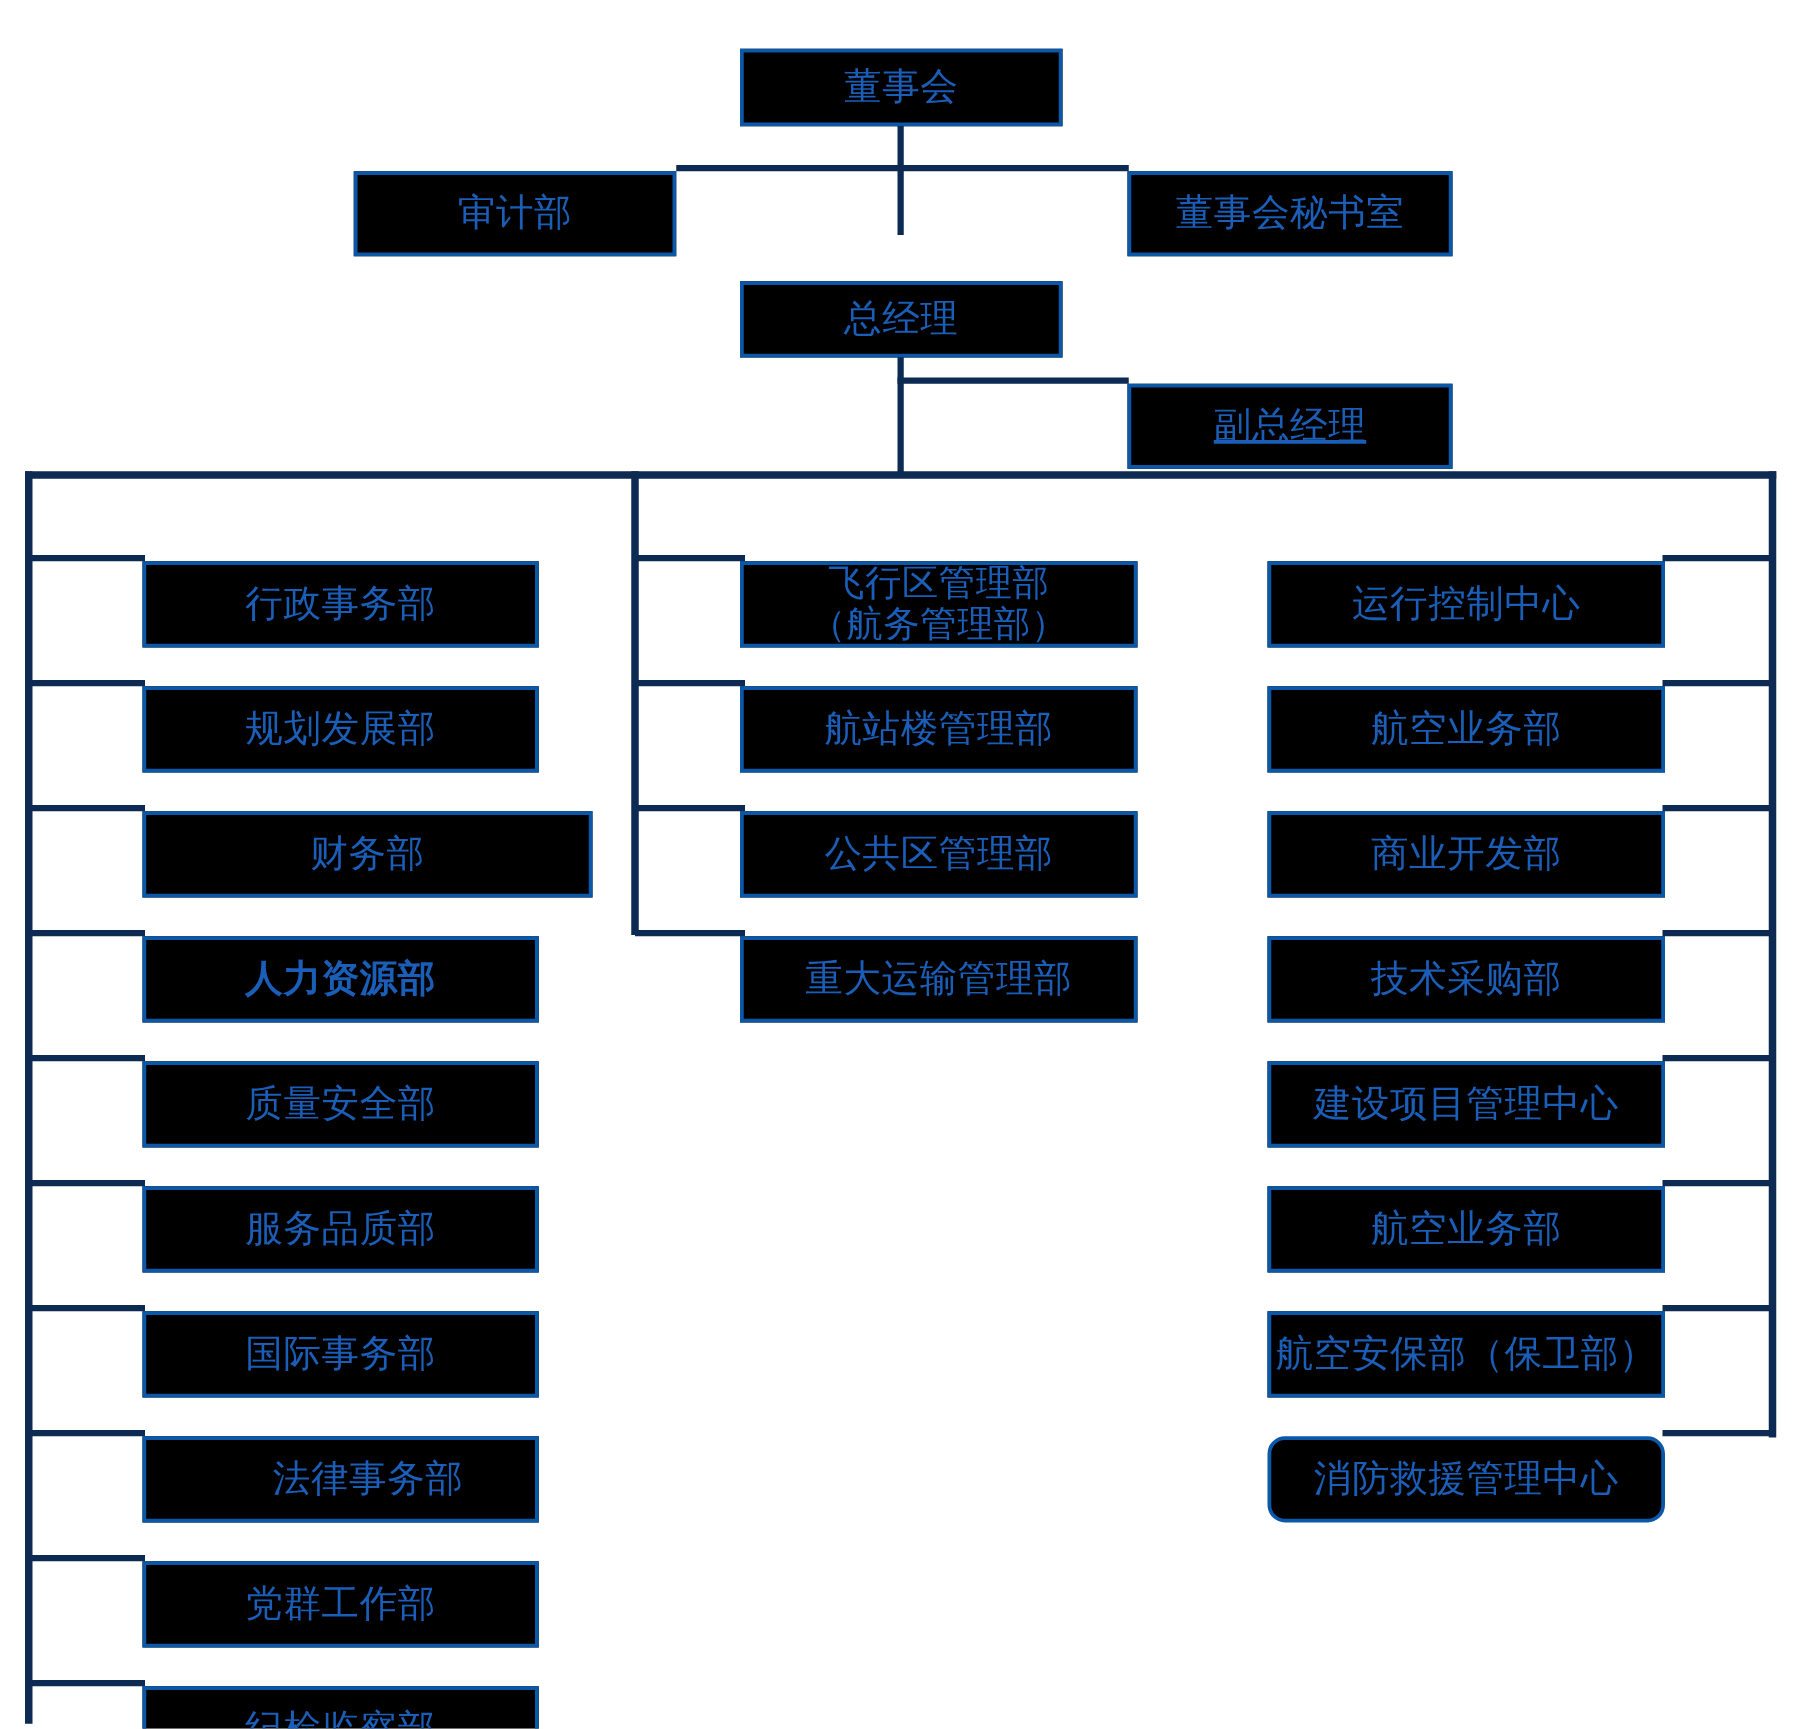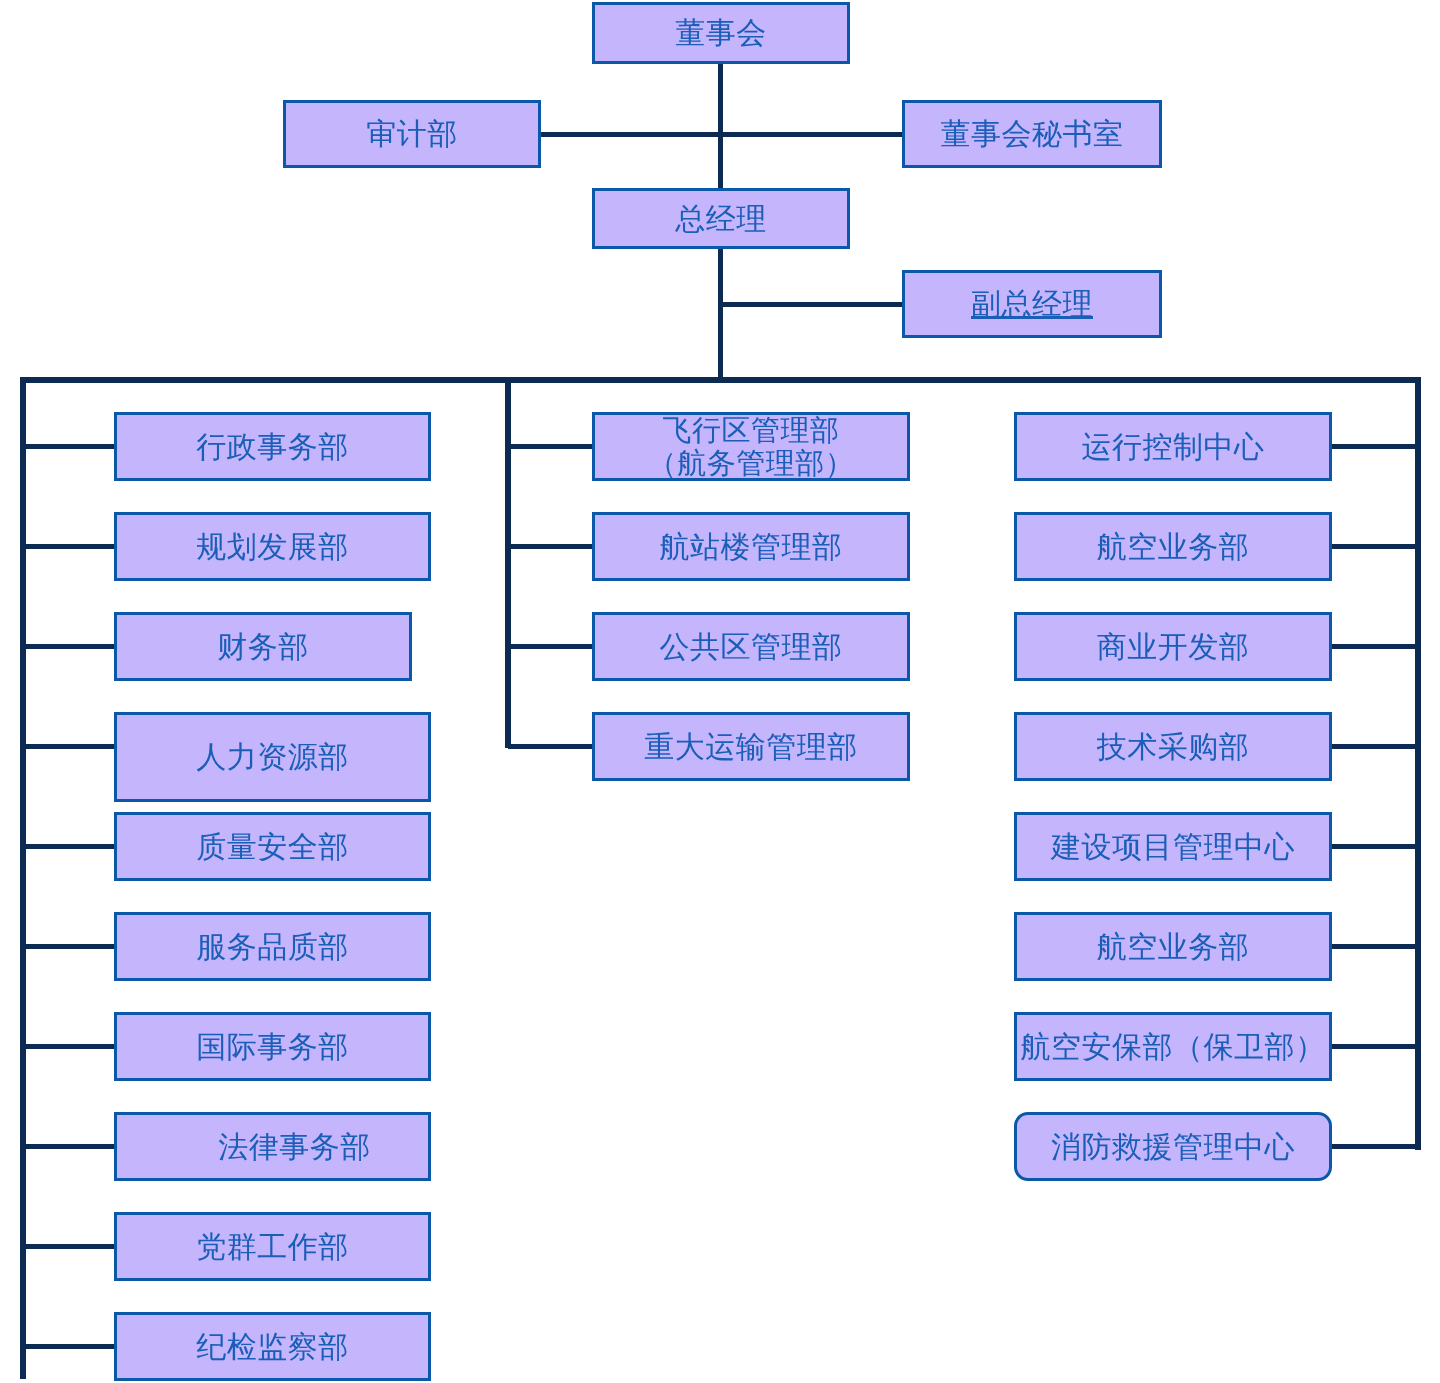--- a/index.html
+++ b/index.html
@@ -16,31 +16,32 @@
     width: 1440px;
     height: 1383px;
     background: #ffffff;
     overflow: hidden;
   }
   
   .node {
     position: absolute;
     box-sizing: border-box;
     border: 3px solid #0b57a8;
-    background: #c4b5fd;
+    background: #000000;
     color: #1a5eb8;
     display: flex;
     align-items: center;
     justify-content: center;
     text-align: center;
     line-height: 1.18;
     font-size: 30px;
     letter-spacing: 0.5px;
     white-space: pre-line;
     z-index: 3;
+    margin-top: 37px;
   }
   .node.two-line {
     line-height: 1.12;
     font-size: 29px;
   }
   
   .line {
     position: absolute;
     background: #0d2b52;
     z-index: 1;
@@ -80,24 +81,24 @@
   <div class="line rail" style="left:1415px; top:377px; height:773px;"></div>
 
   <div>
     <div class="line h" style="left:23px; top:444px; width:93px;"></div>
     <div class="node" style="left:114px; top:412px; width:317px; height:69px;">行政事务部</div>
 
     <div class="line h" style="left:23px; top:544px; width:93px;"></div>
     <div class="node" style="left:114px; top:512px; width:317px; height:69px;">规划发展部</div>
 
     <div class="line h" style="left:23px; top:644px; width:93px;"></div>
-    <div class="node" style="left:114px; top:612px; width:298px; height:69px;">财务部</div>
+    <div class="node" style="left:114px; top:612px; width:360px; height:69px;">财务部</div>
 
     <div class="line h" style="left:23px; top:744px; width:93px;"></div>
-    <div class="node" style="left:114px; top:712px; width:317px; height:90px;">人力资源部</div>
+    <div class="node" style="left:114px; top:712px; width:317px; height:69px;font-weight:bold;">人力资源部</div>
 
     <div class="line h" style="left:23px; top:844px; width:93px;"></div>
     <div class="node" style="left:114px; top:812px; width:317px; height:69px;">质量安全部</div>
 
     <div class="line h" style="left:23px; top:944px; width:93px;"></div>
     <div class="node" style="left:114px; top:912px; width:317px; height:69px;">服务品质部</div>
 
     <div class="line h" style="left:23px; top:1044px; width:93px;"></div>
     <div class="node" style="left:114px; top:1012px; width:317px; height:69px;">国际事务部</div>
 

